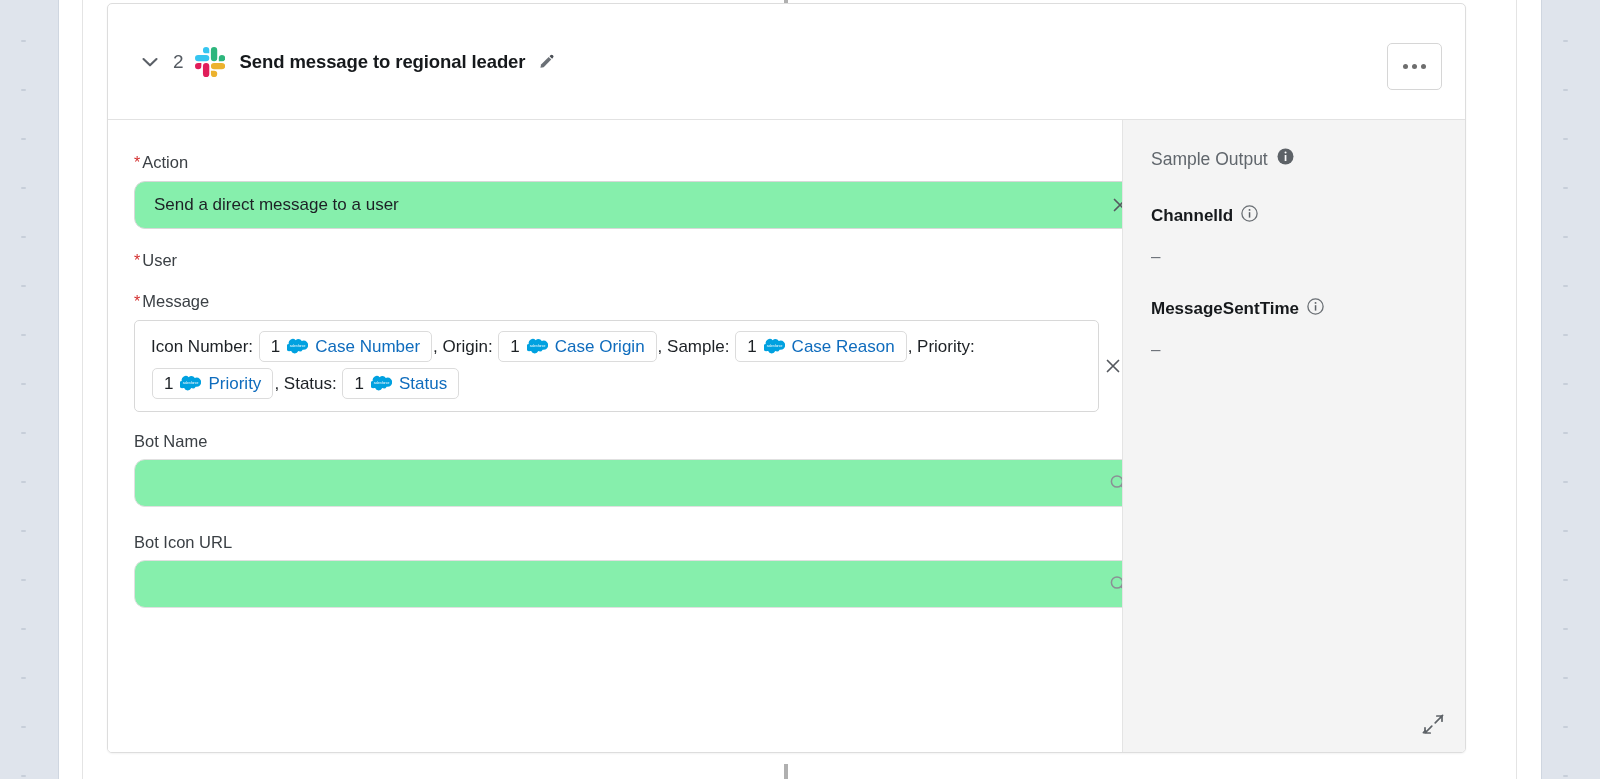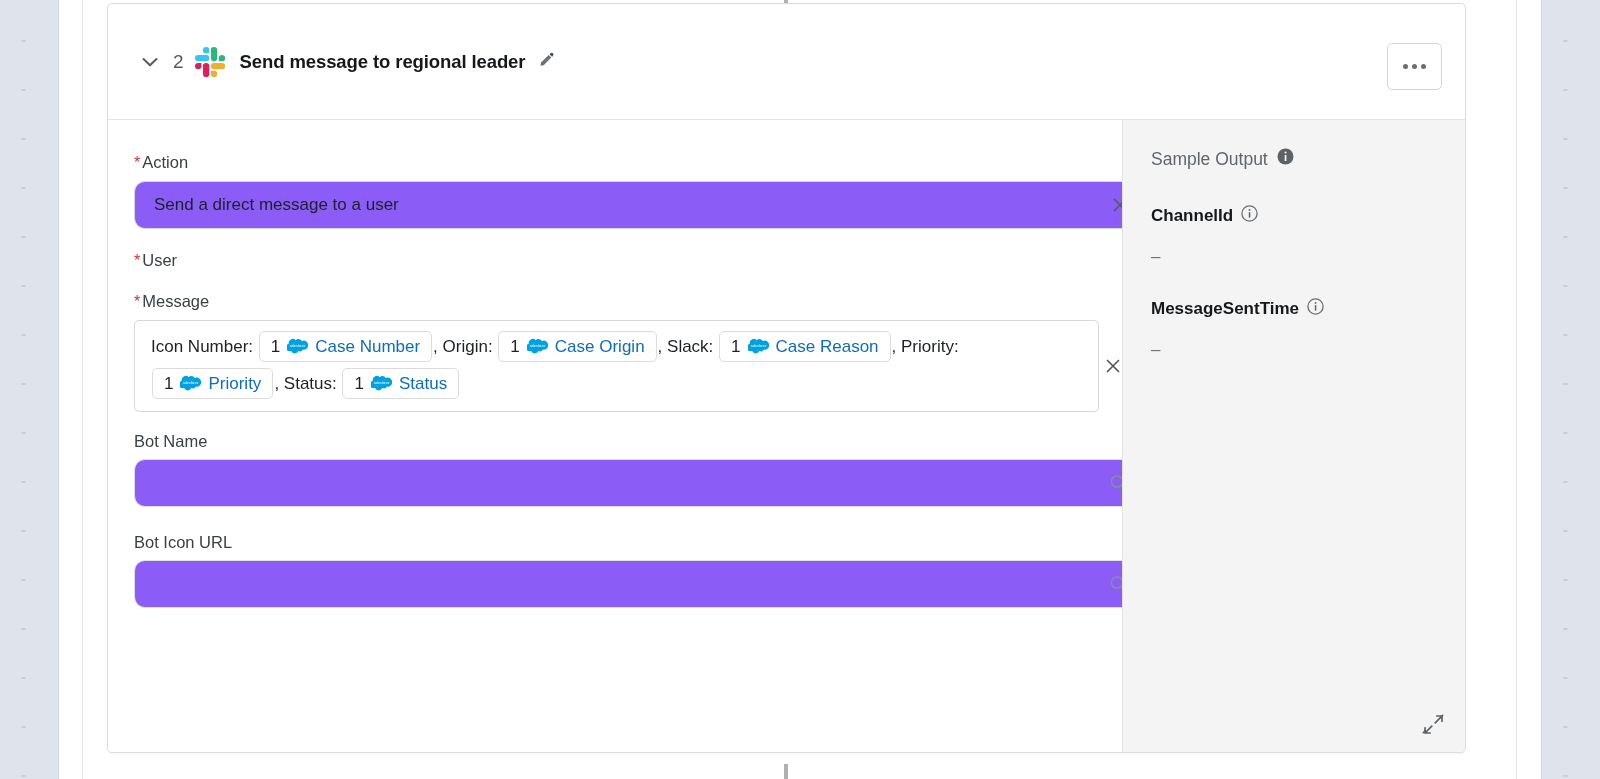--- a/index.html
+++ b/index.html
@@ -59,21 +59,21 @@
     width: 30px; height: 30px; display: flex; align-items: center; justify-content: center;
     cursor: pointer; flex: 0 0 auto;
   }
   .chev-btn svg { display: block; }
   .step-num {
     font-size: 19px; color: #555b62; margin: 0 11px 0 8px;
     flex: 0 0 auto; line-height: 1;
   }
   .slack-logo { width: 30px; height: 30px; flex: 0 0 auto; margin-right: 15px; }
   .hdr-text { flex: 1 1 auto; min-width: 0; }
-  .hdr-title-row { display: flex; align-items: flex-start; gap: 11px; }
+  .hdr-title-row { display: flex; align-items: flex-end; gap: 11px; }
   .hdr-title {
     font-size: 18.5px; font-weight: bold; color: #16191c; letter-spacing: -.1px;
   }
   .pencil-btn { width: 20px; height: 20px; display:flex; align-items:center; justify-content:center; cursor:pointer; }
   .hdr-sub { font-size: 16.5px; color: #6b7178; margin-top: 7px; }
   .more-btn {
     position: absolute; right: 23px; top: 39px;
     width: 55px; height: 47px;
     border: 1px solid #d6d6d6; border-radius: 5px; background: #fff;
     display: flex; align-items: center; justify-content: center; gap: 4px;
@@ -104,21 +104,21 @@
     line-height: 1.1;
   }
   .req { color: #d32f2f; font-size: 16px; margin-right: 2px; }
 
   .ctl {
     position: relative;
     width: 1012px;
     min-height: 48px;
     border: 1px solid #d8d8d8;
     border-radius: 11px;
-    background: #8b5cf6;
+    background: #86efac;
     display: flex; align-items: center;
     padding: 0 46px 0 19px;
   }
   .ctl .val { font-size: 17px; color: #1d2125; }
   .ctl .clear {
     position: absolute; right: 16px; top: 50%; transform: translateY(-50%);
     width: 18px; height: 18px; cursor: pointer;
   }
   .ctl .mag {
     position: absolute; right: 17px; top: 50%; transform: translateY(-50%);
@@ -296,21 +296,21 @@
                 </span>
                 <span class="msg-txt">, Origin: </span>
                 <span class="chip">
                   <span class="n">1</span>
                   <span class="sf"><svg viewBox="0 0 52 38" width="21" height="16">
                       <path d="M21.5 4.6a9.4 9.4 0 0 1 6.8-2.9c3.5 0 6.6 2 8.2 4.9a11.3 11.3 0 0 1 4.6-1 11.4 11.4 0 0 1 0 22.8c-.8 0-1.6-.1-2.3-.2a8.3 8.3 0 0 1-10.9 3.4 9.5 9.5 0 0 1-17.6-.5 8.8 8.8 0 0 1-1.8.2A8.8 8.8 0 0 1 4.3 14a10.2 10.2 0 0 1 17.2-9.4z" fill="#00a1e0"></path>
                       <text x="26" y="21" text-anchor="middle" font-size="8.5" font-family="&quot;Liberation Sans&quot;, sans-serif" fill="#ffffff">salesforce</text>
                     </svg></span>
                   <span class="lbl">Case Origin</span>
                 </span>
-                <span class="msg-txt">, Slack: </span>
+                <span class="msg-txt">, Sample: </span>
                 <span class="chip">
                   <span class="n">1</span>
                   <span class="sf"><svg viewBox="0 0 52 38" width="21" height="16">
                       <path d="M21.5 4.6a9.4 9.4 0 0 1 6.8-2.9c3.5 0 6.6 2 8.2 4.9a11.3 11.3 0 0 1 4.6-1 11.4 11.4 0 0 1 0 22.8c-.8 0-1.6-.1-2.3-.2a8.3 8.3 0 0 1-10.9 3.4 9.5 9.5 0 0 1-17.6-.5 8.8 8.8 0 0 1-1.8.2A8.8 8.8 0 0 1 4.3 14a10.2 10.2 0 0 1 17.2-9.4z" fill="#00a1e0"></path>
                       <text x="26" y="21" text-anchor="middle" font-size="8.5" font-family="&quot;Liberation Sans&quot;, sans-serif" fill="#ffffff">salesforce</text>
                     </svg></span>
                   <span class="lbl">Case Reason</span>
                 </span>
                 <span class="msg-txt">, Priority: </span>
                 <span class="chip">

